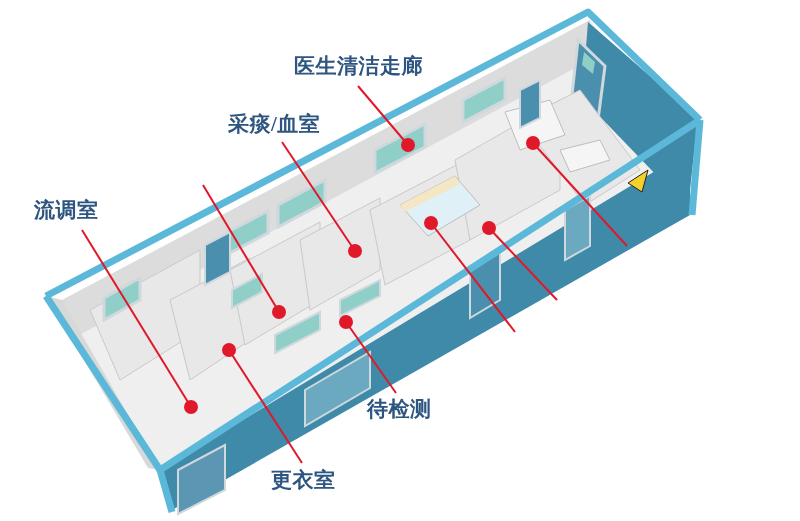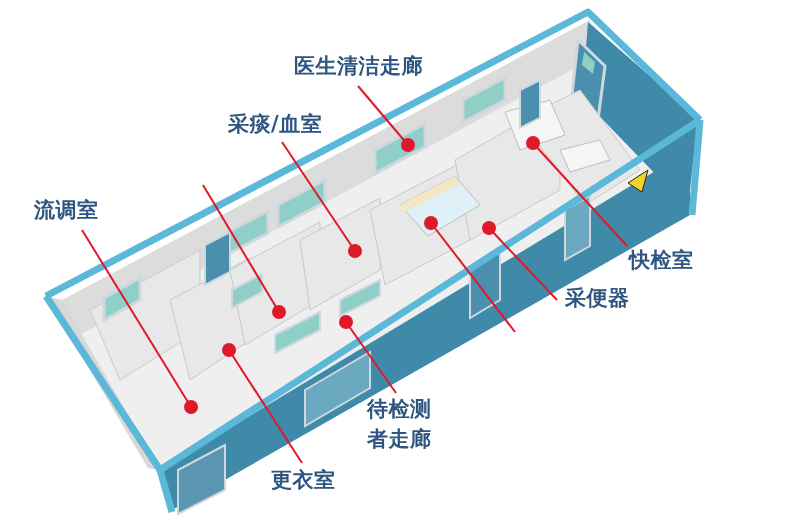--- a/index.html
+++ b/index.html
@@ -1,18 +1,18 @@
 <!DOCTYPE html>
 <html><head>
 <meta charset="utf-8">
 <style>
   html, body { margin: 0; padding: 0; background: #ffffff; }
   body { width: 800px; height: 521px; position: relative; overflow: hidden;
          font-family: "DejaVu Sans", "Liberation Sans", sans-serif; }
-  #stage { position: absolute; left: 0; top: 0; width: 661px; height: 521px; }
+  #stage { position: absolute; left: 0; top: 0; width: 661px; height: 521px; font-family: Liberation Serif, serif; }
   .label { position: absolute; color: #2d5580; font-size: 21px; font-weight: bold;
            letter-spacing: 0.5px; line-height: 28px; white-space: nowrap; }
   .label.two-line { line-height: 30px; }
 </style>
 </head>
 <body>
 
 <div id="stage">
   <svg width="800" height="521" viewBox="0 0 800 521">
 
@@ -108,18 +108,15 @@
 
       <line x1="302" y1="463" x2="229" y2="350"></line>
       <circle cx="229" cy="350" r="6"></circle>
     </g>
   </svg>
 
   
   <div class="label" style="left:294px;top:52px">医生清洁走廊</div>
   <div class="label" style="left:228px;top:110px">采痰/血室</div>
   <div class="label" style="left:34px;top:196px">流调室</div>
-  <div class="label" style="left:629px;top:246px">快检室</div>
-  <div class="label" style="left:565px;top:284px">采便器</div>
   <div class="label two-line" style="left:367px;top:394px">待检测</div>
-  <div class="label two-line" style="left:367px;top:424px">者走廊</div>
   <div class="label" style="left:271px;top:466px">更衣室</div>
 </div>
 
 </body></html>

